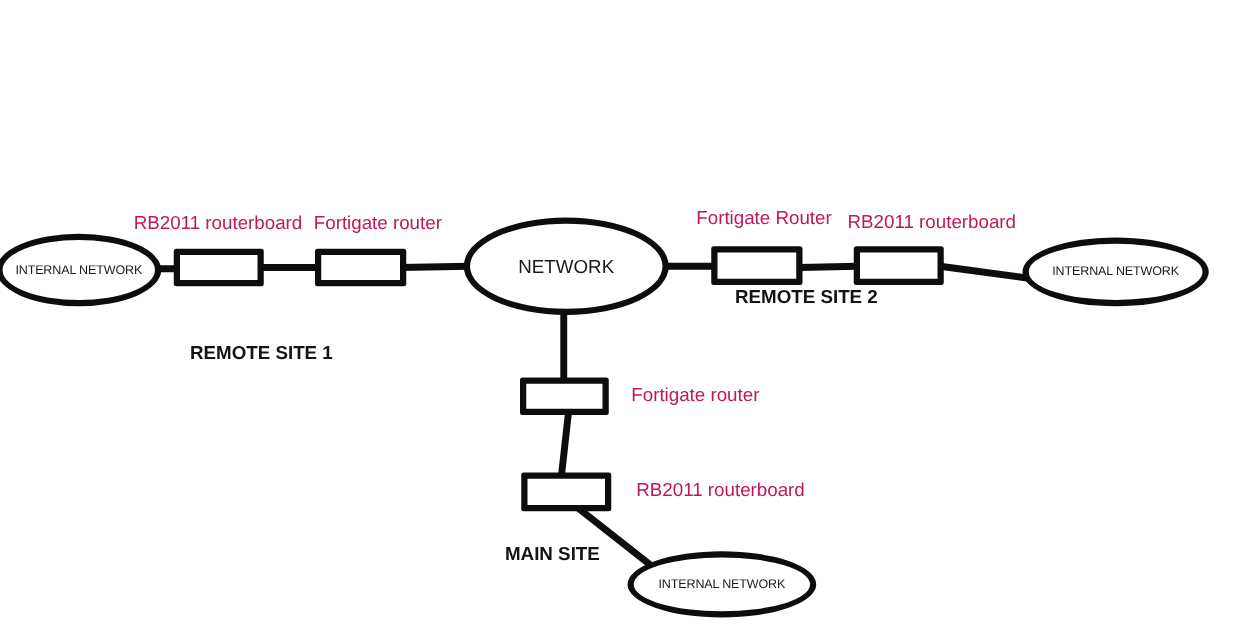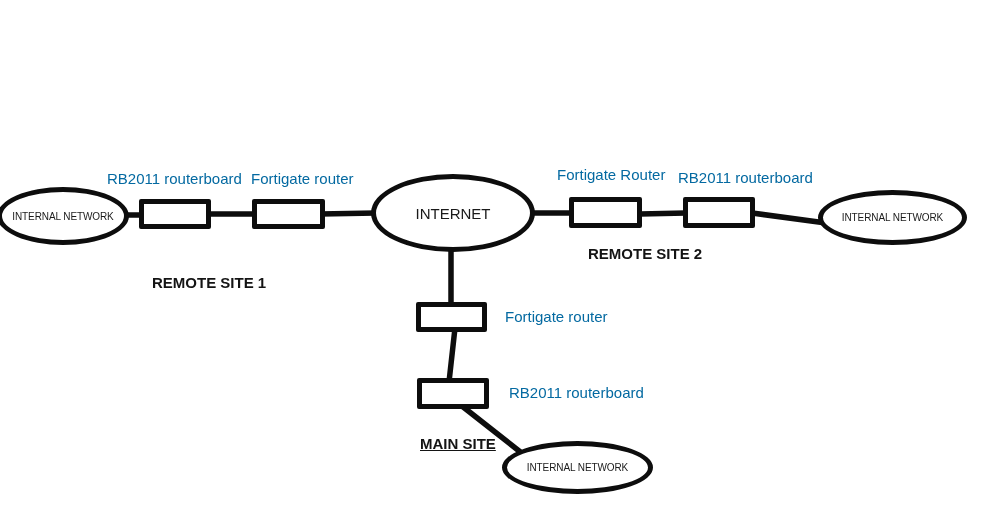--- a/index.html
+++ b/index.html
@@ -33,21 +33,21 @@
     font-size: 10px;
     font-weight: normal;
     color: #1a1a1a;
     letter-spacing: -0.1px;
     white-space: nowrap;
   }
   .net-ellipse.internet span { font-size: 15px; letter-spacing: 0; }
   .lbl {
     position: absolute;
     font-size: 15px;
-    color: #0369a1;
+    color: #be185d;
     white-space: nowrap;
   }
   .lbl.bold { font-weight: bold; color: #141414; }
 </style>
 </head>
 <body>
 
 <div id="canvas">
 
   <svg id="wires" viewBox="0 0 1001 508" xmlns="http://www.w3.org/2000/svg">
@@ -67,34 +67,34 @@
   <div class="net-ellipse" style="left:-3px; top:187px; width:132px; height:58px;">
     <span>INTERNAL NETWORK</span>
   </div>
   <div class="node-box" style="left:139px; top:199px; width:72px; height:30px;"></div>
   <div class="node-box" style="left:252px; top:199px; width:73px; height:30px;"></div>
   <div class="lbl" style="left:107px; top:170px;">RB2011 routerboard</div>
   <div class="lbl" style="left:251px; top:170px;">Fortigate router</div>
   <div class="lbl bold" style="left:152px; top:274px;">REMOTE SITE 1</div>
 
   <div class="net-ellipse internet" style="left:371px; top:174px; width:164px; height:78px;">
-    <span>INTERNET</span>
+    <span>NETWORK</span>
   </div>
 
   <div class="node-box" style="left:569px; top:197px; width:73px; height:31px;"></div>
   <div class="node-box" style="left:683px; top:197px; width:72px; height:31px;"></div>
   <div class="lbl" style="left:557px; top:166px;">Fortigate Router</div>
   <div class="lbl" style="left:678px; top:169px;">RB2011 routerboard</div>
-  <div class="lbl bold" style="left:588px; top:245px;">REMOTE SITE 2</div>
+  <div class="lbl bold" style="left:588px; top:229px;">REMOTE SITE 2</div>
   <div class="net-ellipse" style="left:818px; top:190px; width:149px; height:55px;">
     <span>INTERNAL NETWORK</span>
   </div>
 
   <div class="node-box" style="left:416px; top:302px; width:71px; height:30px;"></div>
   <div class="lbl" style="left:505px; top:308px;">Fortigate router</div>
   <div class="node-box" style="left:417px; top:378px; width:72px; height:31px;"></div>
   <div class="lbl" style="left:509px; top:384px;">RB2011 routerboard</div>
-  <div class="lbl bold" style="left:420px; top:435px;text-decoration:underline;">MAIN SITE</div>
+  <div class="lbl bold" style="left:404px; top:435px;">MAIN SITE</div>
   <div class="net-ellipse" style="left:502px; top:441px; width:151px; height:53px;">
     <span>INTERNAL NETWORK</span>
   </div>
 
 </div>
 
 </body></html>

